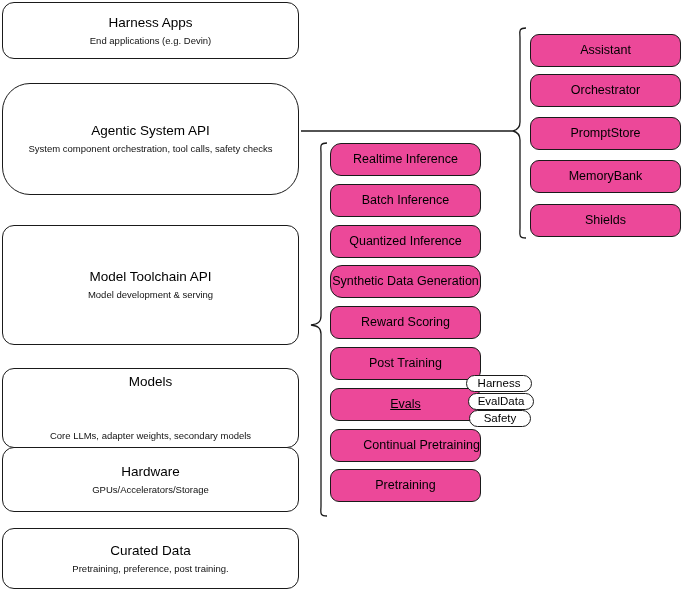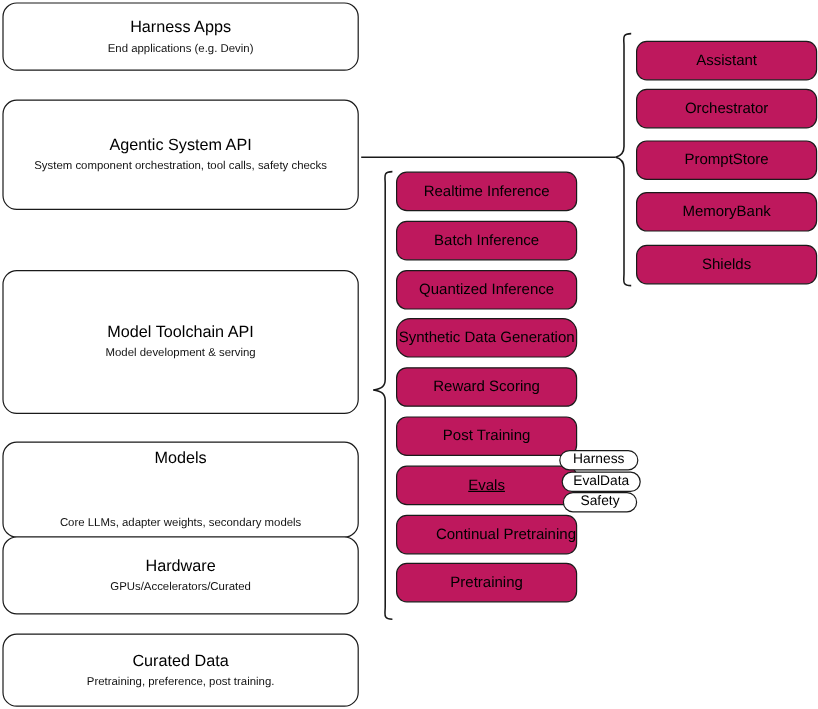--- a/index.html
+++ b/index.html
@@ -43,21 +43,21 @@
     line-height: 14px;
     color: #111;
     margin-top: 3px;
     white-space: nowrap;
   }
 
   
   .cap-box {
     position: absolute;
     box-sizing: border-box;
-    background: #be185d;
+    background: #ec4899;
     border: 1.4px solid #1a1a1a;
     border-radius: 9px;
     display: flex;
     align-items: center;
     justify-content: center;
     font-size: 12.5px;
     line-height: 15px;
     color: #000;
     white-space: nowrap;
   }
@@ -103,38 +103,38 @@
 </head>
 <body>
 
 <div id="canvas">
 
   <div class="layer-card" style="left:2px; top:2px; width:297px; height:57px;">
     <div class="layer-title">Harness Apps</div>
     <div class="layer-sub">End applications (e.g. Devin)</div>
   </div>
 
-  <div class="layer-card" style="left:2px; top:83px; width:297px; height:92px;">
+  <div class="layer-card" style="left:2px; top:83px; width:297px; height:112px;border-radius:28px;">
     <div class="layer-title">Agentic System API</div>
     <div class="layer-sub">System component orchestration, tool calls, safety checks</div>
   </div>
 
   <div class="layer-card" style="left:2px; top:225px; width:297px; height:120px;">
     <div class="layer-title">Model Toolchain API</div>
     <div class="layer-sub">Model development &amp; serving</div>
   </div>
 
   <div class="layer-card" style="left:2px; top:368px; width:297px; height:80px;justify-content:space-between;">
     <div class="layer-title">Models</div>
     <div class="layer-sub">Core LLMs, adapter weights, secondary models</div>
   </div>
 
   <div class="layer-card" style="left:2px; top:447px; width:297px; height:65px;">
     <div class="layer-title">Hardware</div>
-    <div class="layer-sub">GPUs/Accelerators/Curated</div>
+    <div class="layer-sub">GPUs/Accelerators/Storage</div>
   </div>
 
   <div class="layer-card" style="left:2px; top:528px; width:297px; height:61px;">
     <div class="layer-title">Curated Data</div>
     <div class="layer-sub">Pretraining, preference, post training.</div>
   </div>
 
   <svg class="brace-layer" viewBox="0 0 682 591" width="682" height="591">
 
     <path class="connector-line" d="M 301 131 L 513 131"></path>
@@ -149,21 +149,21 @@
 
     <path class="brace-path" d="M 327 143
              C 319 143, 321 147, 321 153
              L 321 316
              C 321 322, 318 324, 311 325
              C 318 326, 321 328, 321 334
              L 321 506
              C 321 512, 319 516, 327 516"></path>
   </svg>
 
-  <div class="cap-box mid-box" style="top:143px;">
+  <div class="cap-box mid-box" style="top:143px;border-radius:11px;">
     <span>Realtime Inference</span>
   </div>
   <div class="cap-box mid-box" style="top:184px;">
     <span>Batch Inference</span>
   </div>
   <div class="cap-box mid-box" style="top:225px;">
     <span>Quantized Inference</span>
   </div>
   <div class="cap-box mid-box" style="top:265px;border-radius:12px;">
     <span>Synthetic Data Generation</span>

